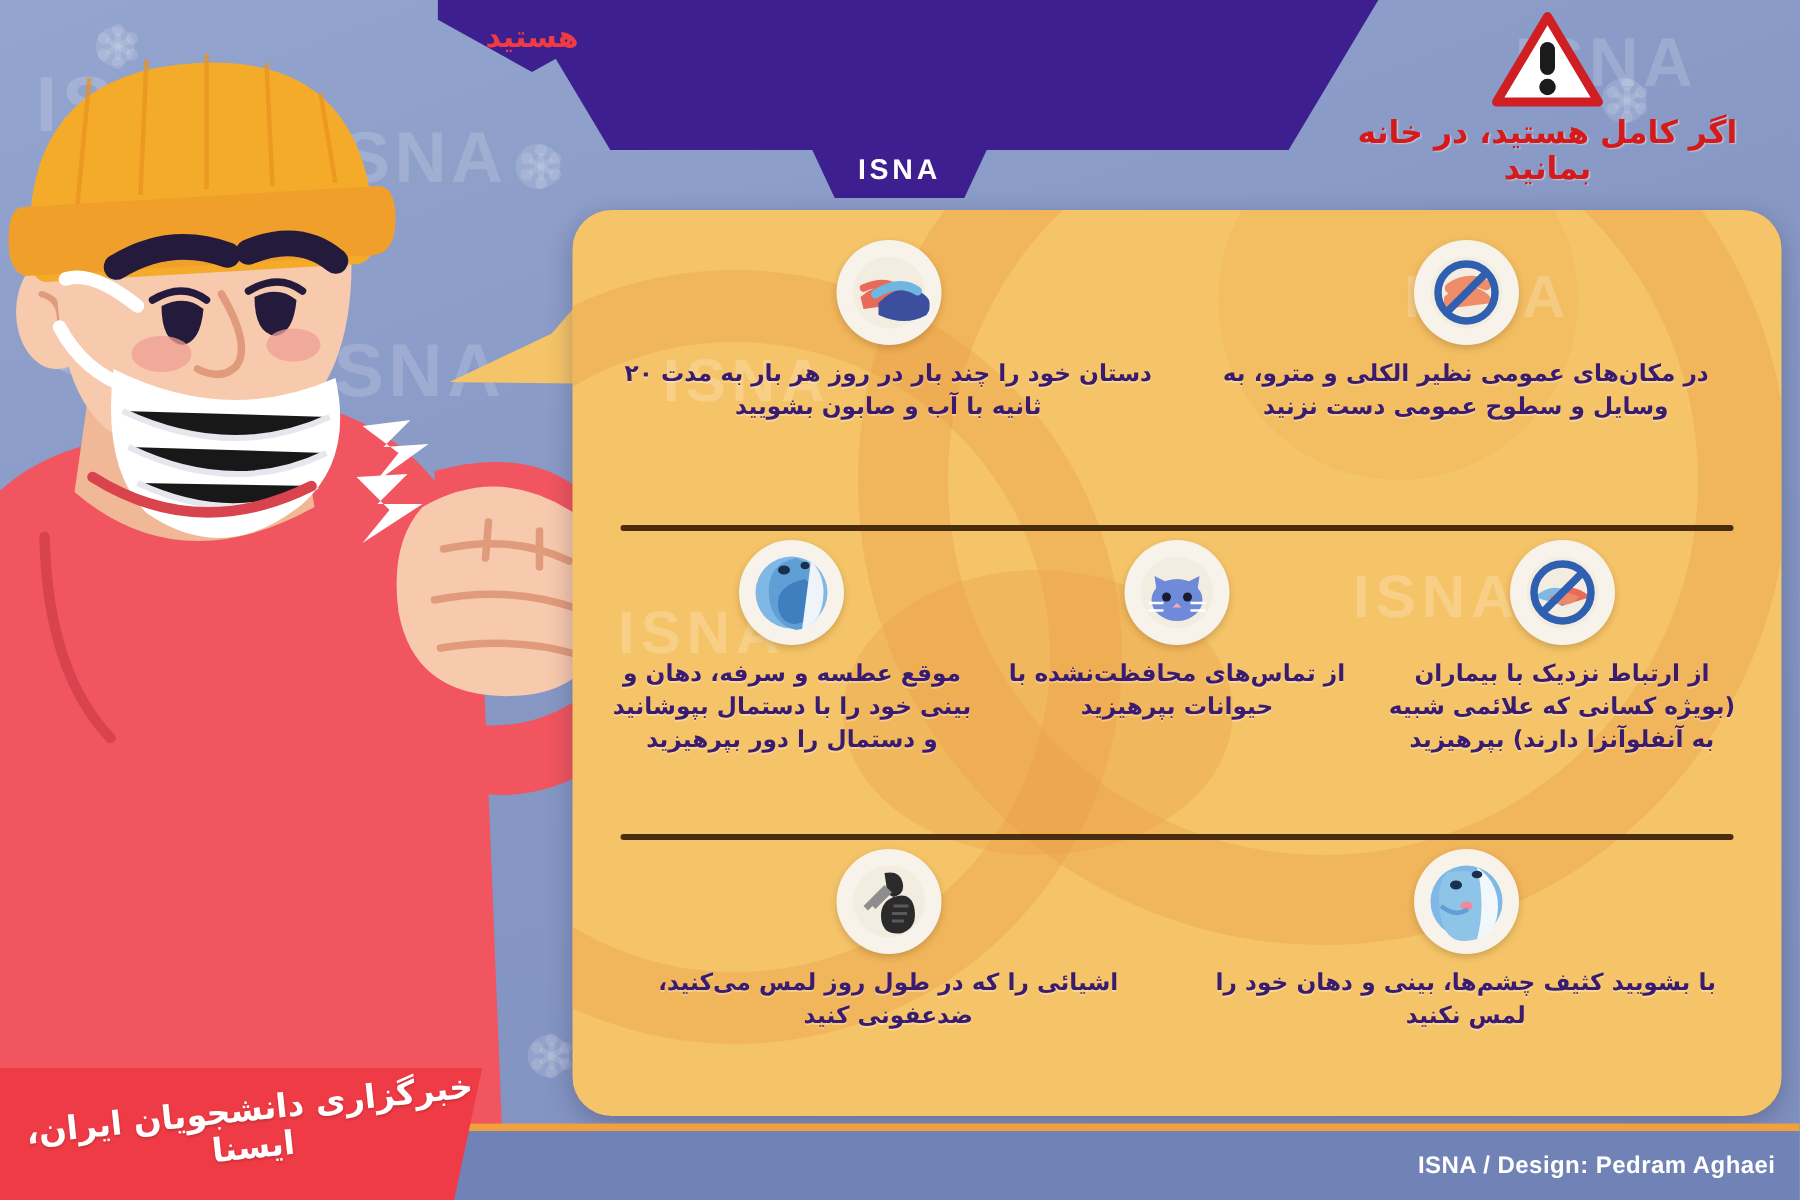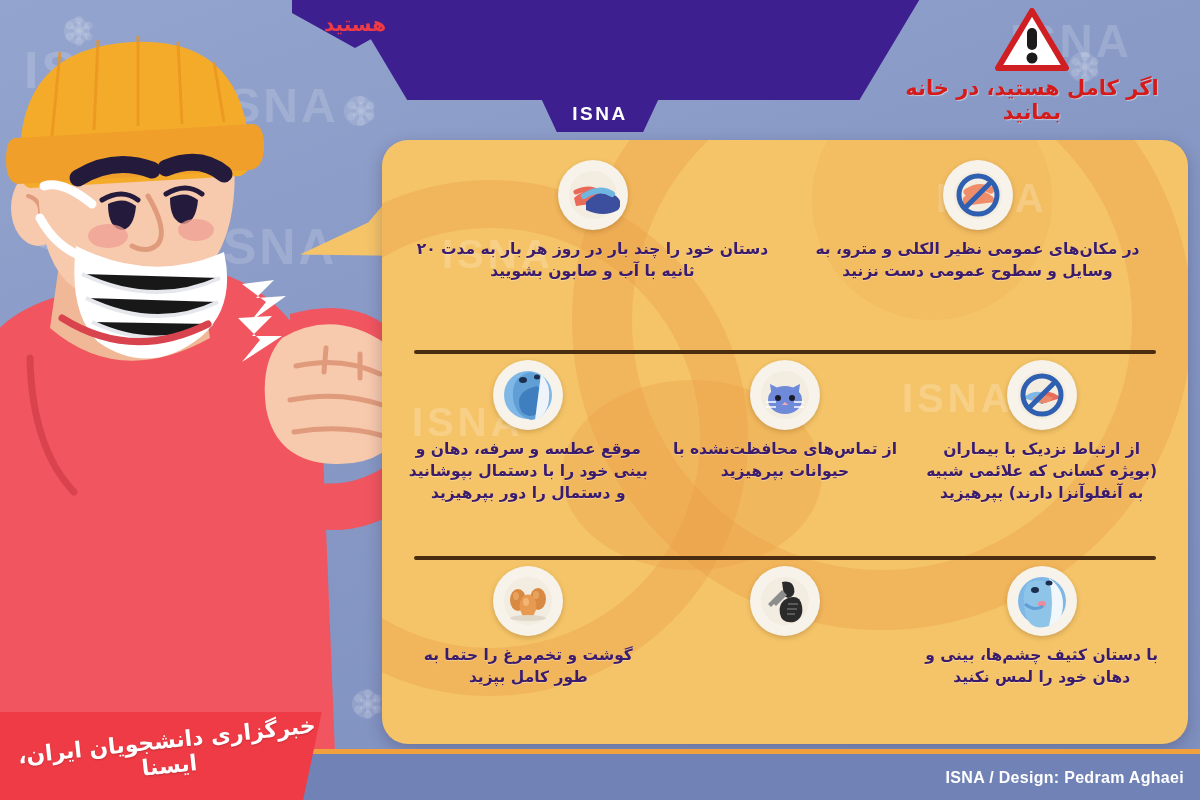--- a/index.html
+++ b/index.html
@@ -354,47 +354,33 @@
             <svg width="54" height="54" viewBox="0 0 54 54">
                 <circle cx="27" cy="27" r="24" fill="#7fb8e6"></circle>
                 <path d="M14 8 q24 -6 32 14 q6 22 -12 30 q-20 6 -24 -14 q-4 -22 4 -30 z" fill="#8ec4e8"></path>
                 <path d="M34 4 q14 10 14 26 q0 18 -14 22 q6 -22 0 -48 z" fill="#f2f7fb"></path>
                 <ellipse cx="20" cy="16" rx="4" ry="3" fill="#1b2e4e"></ellipse>
                 <ellipse cx="34" cy="9" rx="3.5" ry="2.5" fill="#1b2e4e"></ellipse>
                 <ellipse cx="27" cy="30" rx="4" ry="3" fill="#f08a9a"></ellipse>
                 <path d="M10 30 q10 8 18 2" stroke="#5f9fd6" stroke-width="3" fill="none"></path>
               </svg>
           </div>
-          <div class="cell-text">با دستان کثیف چشم‌ها، بینی و دهان خود را لمس نکنید</div>
+          <div class="cell-text">با بشویید کثیف چشم‌ها، بینی و دهان خود را لمس نکنید</div>
         </div>
         <div class="cell">
           <div class="icon-circle">
             <svg width="54" height="54" viewBox="0 0 54 54">
                 <circle cx="27" cy="27" r="24" fill="#f3ece0"></circle>
                 <path d="M24 8 q10 -2 12 6 q2 8 -6 10 l-4 -2 z" fill="#2b2b2b"></path>
                 <path d="M24 16 L10 30 l3 3 l3 -3 l2 2 l3 -3 l8 -8 z" fill="#8d8d8d"></path>
                 <path d="M30 24 q12 -4 14 8 q2 12 -8 16 q-12 2 -14 -8 q-2 -12 8 -16 z" fill="#2b2b2b"></path>
                 <path d="M30 30 h10 M29 35 h10 M29 40 h8" stroke="#5a5a5a" stroke-width="2"></path>
               </svg>
           </div>
-        </div>
-        <div class="cell">
-          <div class="icon-circle">
-            <svg width="54" height="54" viewBox="0 0 54 54">
-                <circle cx="27" cy="27" r="24" fill="#f3ece0"></circle>
-                <ellipse cx="17" cy="26" rx="8" ry="11" fill="#d98a42"></ellipse>
-                <ellipse cx="37" cy="25" rx="8" ry="11" fill="#d98a42"></ellipse>
-                <ellipse cx="27" cy="32" rx="8.5" ry="11.5" fill="#e89a50"></ellipse>
-                <ellipse cx="15" cy="22" rx="3" ry="4" fill="#eeac6c" opacity=".7"></ellipse>
-                <ellipse cx="35" cy="21" rx="3" ry="4" fill="#eeac6c" opacity=".7"></ellipse>
-                <ellipse cx="25" cy="28" rx="3" ry="4" fill="#f5bd82" opacity=".75"></ellipse>
-                <ellipse cx="27" cy="44" rx="18" ry="3" fill="#e0d8c8"></ellipse>
-              </svg>
-          </div>
-          <div class="cell-text">گوشت و تخم‌مرغ را حتما به طور کامل بپزید</div>
+          <div class="cell-text">اشیائی را که در طول روز لمس می‌کنید، ضدعفونی کنید</div>
         </div>
       </div>
 
     </div>
   </div>
 
   <div class="footer-accent"></div>
   <div class="footer-bar"></div>
   <div class="logo-badge"></div>
   <div class="logo-text">خبرگزاری دانشجویان ایران، ایسنا</div>

